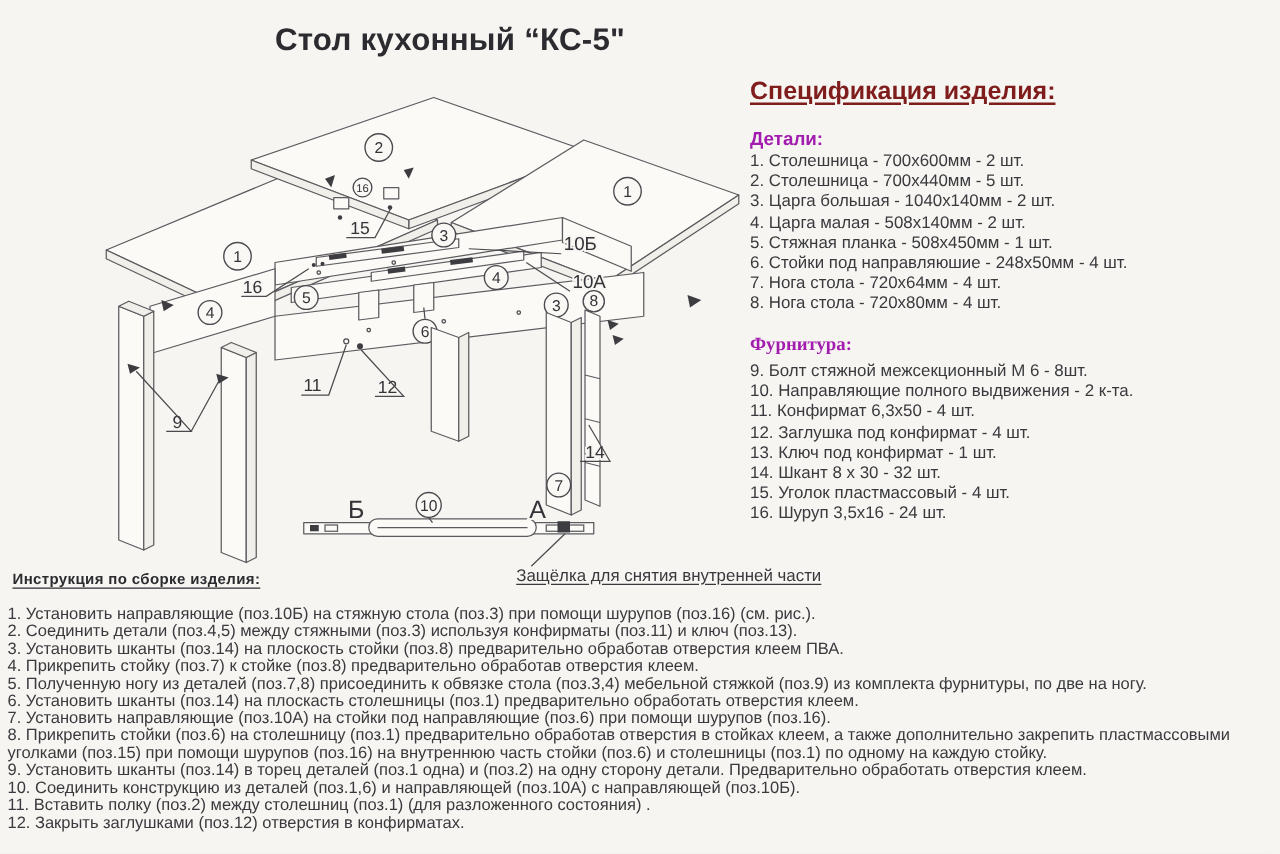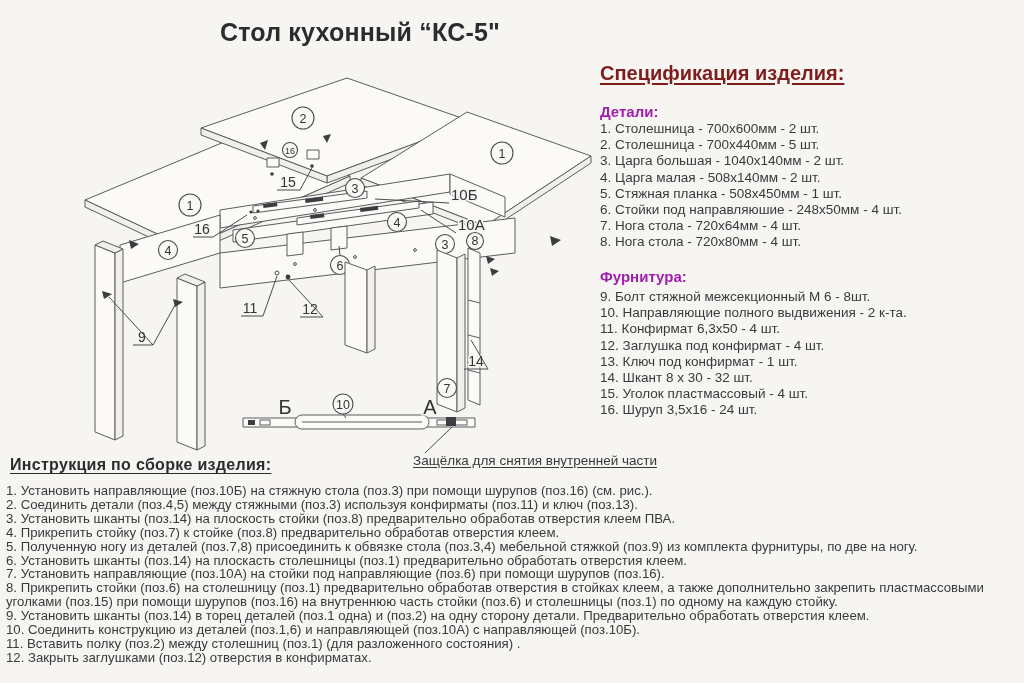--- a/index.html
+++ b/index.html
@@ -3,26 +3,26 @@
 <meta charset="utf-8">
 <style>
   html,body{margin:0;padding:0;}
   body{background:#e9e8e4;font-family:"Liberation Sans","DejaVu Sans",sans-serif;}
   .sheet{position:relative;width:1024px;height:683px;background:#f6f5f1;overflow:hidden;color:#3a3a3e;}
   .title{position:absolute;left:0;top:18px;width:720px;text-align:center;font-size:25px;font-weight:bold;color:#2c2c30;margin:0;letter-spacing:.2px;}
   
   .spec-heading{position:absolute;left:600px;top:62px;margin:0;font-size:20px;font-weight:bold;color:#7f1d1d;text-decoration:underline;text-underline-offset:3px;}
   .sub-heading{position:absolute;margin:0;font-size:15px;font-weight:bold;color:#a21caf;}
   .details-heading{left:600px;top:103px;}
-  .hardware-heading{left:600px;top:268px;}
+  .hardware-heading{left:600px;top:268px;font-family:Liberation Serif, serif;}
   .spec-list{position:absolute;left:600px;width:420px;font-size:13.5px;line-height:16.2px;}
   .details-list{top:121px;}
   .hardware-list{top:289px;}
   
-  .instr-heading{position:absolute;left:10px;top:456px;margin:0;font-size:16px;font-weight:bold;letter-spacing:.3px;color:#2c2c30;text-decoration:underline;text-underline-offset:3px;}
+  .instr-heading{position:absolute;left:10px;top:456px;margin:0;font-size:12px;font-weight:bold;letter-spacing:.3px;color:#2c2c30;text-decoration:underline;text-underline-offset:3px;}
   .instr-list{position:absolute;left:6px;top:484px;width:1014px;font-size:13.2px;line-height:13.9px;}
   .slide-caption{position:absolute;left:413px;top:453px;font-size:13.5px;color:#39393d;text-decoration:underline;text-underline-offset:2px;}
   
   .diagram{position:absolute;left:5px;top:50px;}
   .diagram .face{fill:#fbfaf6;stroke:#5c5c60;stroke-width:1;stroke-linejoin:round;}
   .diagram .edge{fill:#f1efe9;stroke:#5c5c60;stroke-width:1;stroke-linejoin:round;}
   .diagram .wire{fill:none;stroke:#5c5c60;stroke-width:1;}
   .diagram .lblc{fill:#f9f8f4;stroke:#4b4b4f;stroke-width:1.1;}
   .diagram text{fill:#333338;font-family:"Liberation Sans",sans-serif;}
   .diagram .num{font-size:12.5px;text-anchor:middle;}

